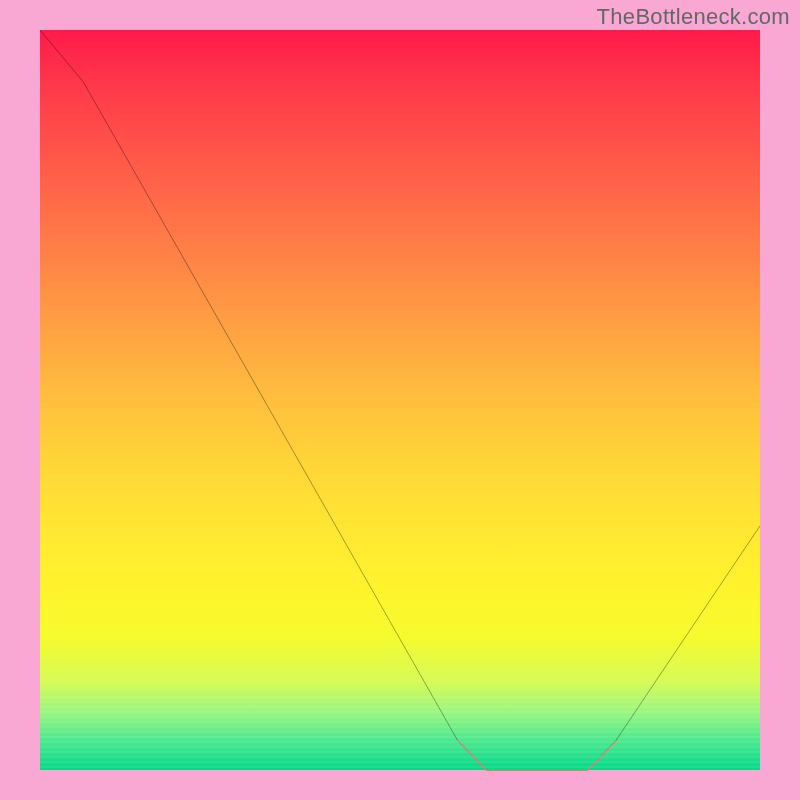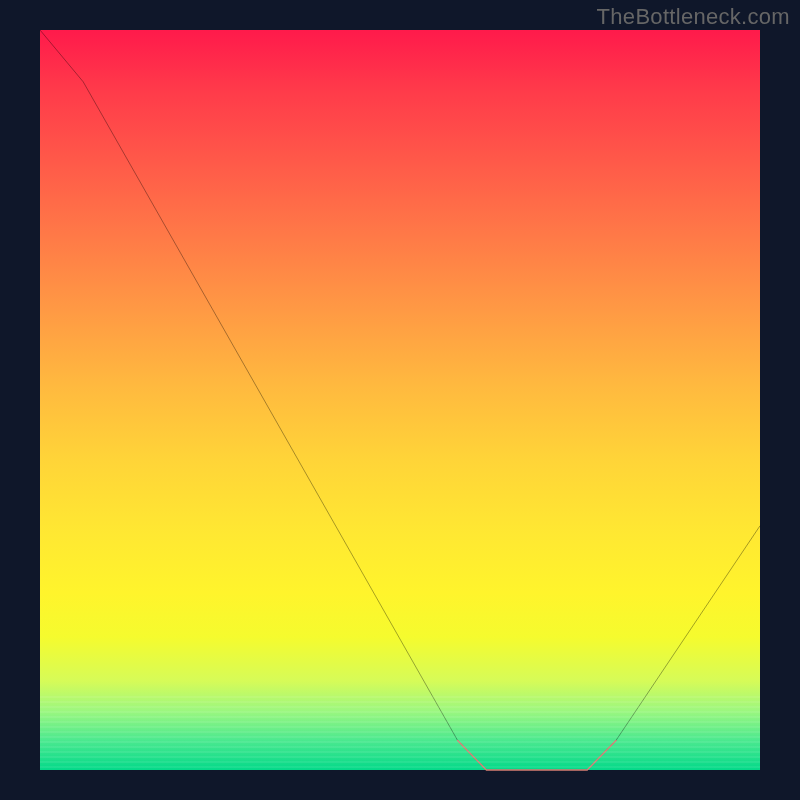--- a/index.html
+++ b/index.html
@@ -8,21 +8,21 @@
     width: 800px;
     height: 800px;
     background: #000;
     overflow: hidden;
     font-family: Arial, Helvetica, sans-serif;
   }
   .frame {
     position: relative;
     width: 800px;
     height: 800px;
-    background: #0f172a;
+    background: #f9a8d4;
   }
   .watermark {
     position: absolute;
     top: 4px;
     right: 10px;
     color: #666;
     font-size: 22px;
     font-weight: 500;
     letter-spacing: 0.3px;
     z-index: 10;

